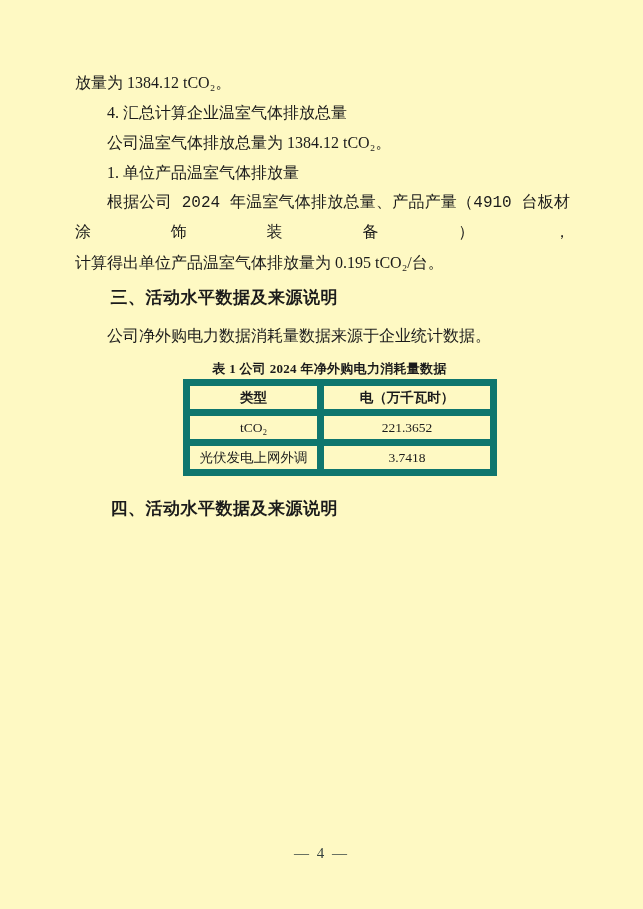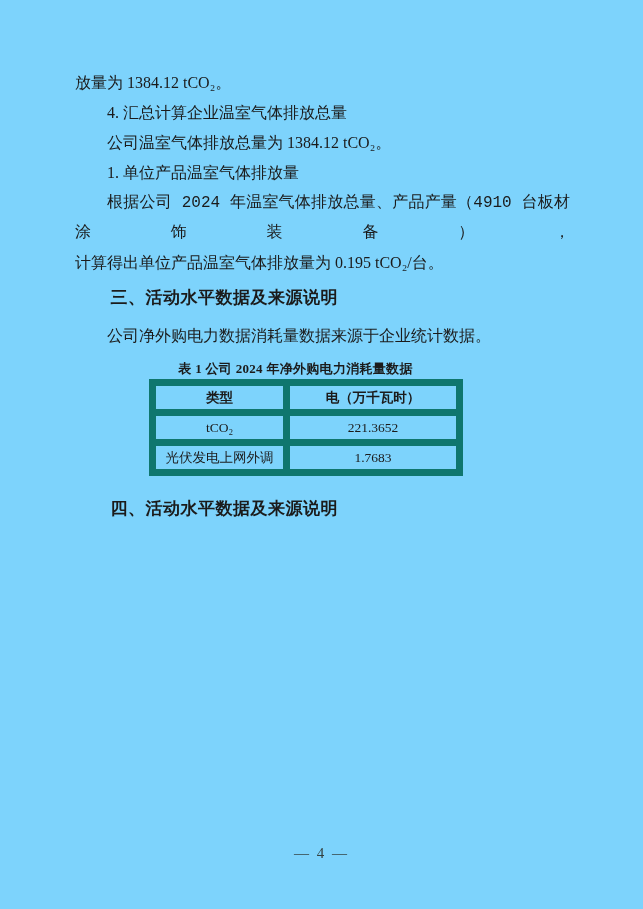--- a/index.html
+++ b/index.html
@@ -4,21 +4,21 @@
 <style>
   html, body {
     margin: 0;
     padding: 0;
     background: #ffffff;
   }
   .page {
     position: relative;
     width: 643px;
     height: 909px;
-    background: #7dd3fc;
+    background: #fef9c3;
     font-family: "Liberation Serif", "DejaVu Serif", serif;
     color: #1b1b1b;
     overflow: hidden;
   }
   .content {
     padding: 68px 73px 0 75px;
   }
   .bodyline {
     font-size: 16px;
     line-height: 30px;
@@ -42,21 +42,21 @@
     line-height: 30px;
     font-weight: bold;
     margin: 4px;
     text-indent: 1.85em;
     letter-spacing: 0.5px;
   }
   .sec3 { margin-top: 5px; }
   .activity { margin-top: 8px; }
   .table-block {
     width: 293px;
-    margin-left: 74px;
+    margin-left: 108px;
     margin-top: 8px;
   }
   .table-caption {
     font-size: 13px;
     font-weight: bold;
     line-height: 20px;
     text-align: center;
     letter-spacing: 0.3px;
   }
   table.data-table {
@@ -119,21 +119,21 @@
             <tr>
           <th class="col-type">类型</th>
           <th class="col-val">电（万千瓦时）</th>
         </tr>
         <tr>
           <td>tCO₂</td>
           <td>221.3652</td>
         </tr>
         <tr>
           <td>光伏发电上网外调</td>
-          <td>1.7683</td>
+          <td>3.7418</td>
         </tr>
       </tbody>
         </table>
     </div>
 
     <p class="section-heading sec4">四、活动水平数据及来源说明</p>
 
 
   </div>
 

